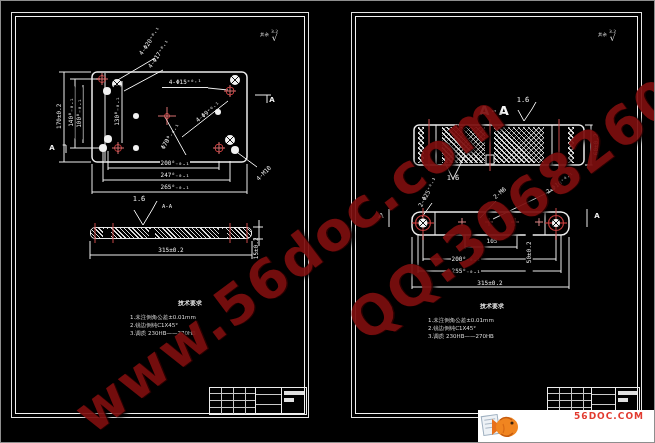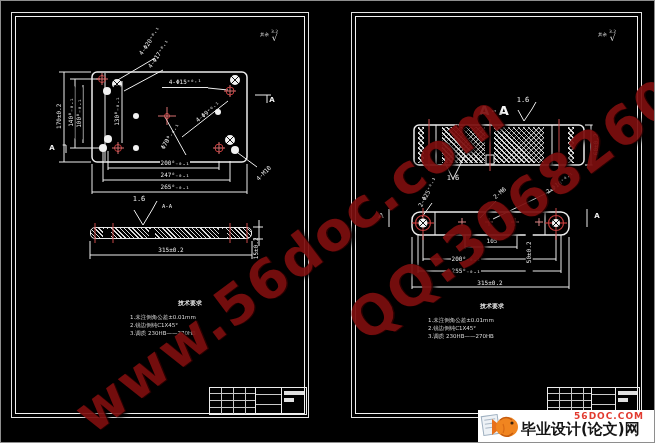--- a/index.html
+++ b/index.html
@@ -289,15 +289,14 @@
     </div>
   <svg class="fish" width="30" height="30" viewBox="0 0 30 30">
     <polygon points="2,7 12,15 2,23" fill="#e8711c"></polygon>
     <ellipse cx="17" cy="15" rx="11" ry="10" fill="#f08520"></ellipse>
     <path d="M10,8 Q16,3 22,8" fill="none" stroke="#c45c12" stroke-width="1.5"></path>
     <path d="M11,22 Q17,27 23,21" fill="none" stroke="#c45c12" stroke-width="1.5"></path>
     <circle cx="22" cy="11" r="1.6" fill="#3a2410"></circle>
     <path d="M13,12 Q15,17 13,21" fill="none" stroke="#d96a14" stroke-width="1.2"></path>
   </svg>
   <div class="logo-site">56DOC.COM</div>
-  <div class="logo-title">毕业设计(论文)网</div>
 
 </div>
 
 </body></html>

